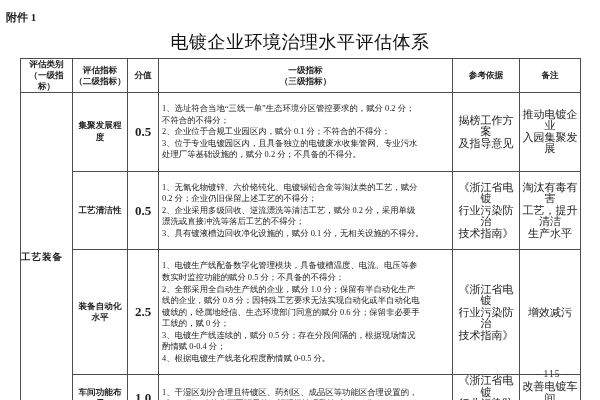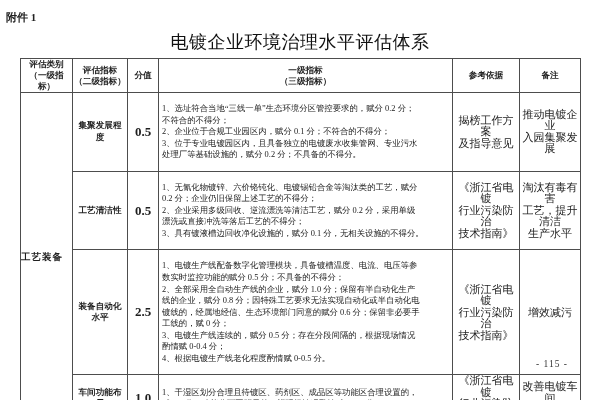--- a/index.html
+++ b/index.html
@@ -83,21 +83,21 @@
     color: #222;
     margin-left: 36px;
   }
   tr.hdr   { height: 29px; }
   tr.r1    { height: 58px; }
   tr.r2    { height: 58px; }
   tr.r3    { height: 105px; }
   tr.r4    { height: 27px; }
   .pageno {
     position: absolute;
-    right: 32px; top: 359px;
+    right: 32px; top: 369px;
     font-size: 9.5px;
     color: #333;
     letter-spacing: 1px;
   }
 </style>
 </head>
 <body>
 
 <div class="attachment">附件 1</div>
 

